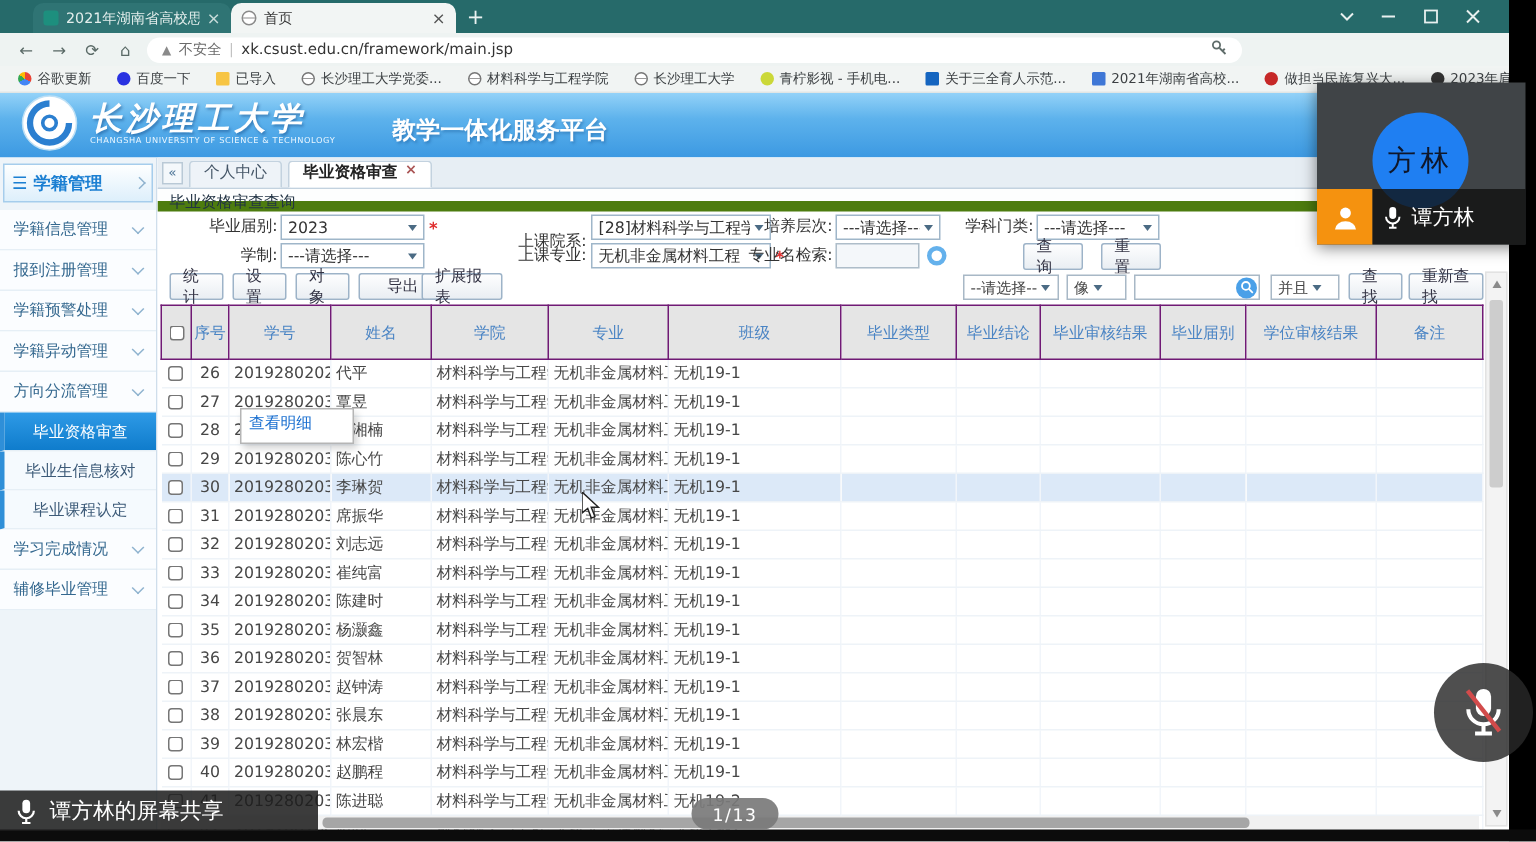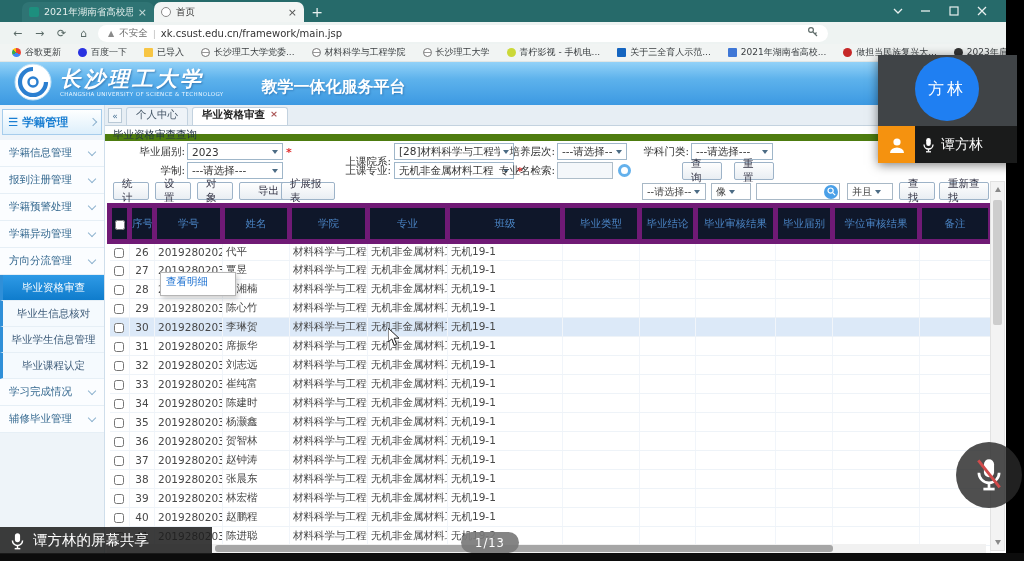--- a/index.html
+++ b/index.html
@@ -82,42 +82,42 @@
   .star{position:absolute;height:17px;line-height:19px;color:#e03030;font-weight:bold;font-size:11px}
   .blueic{position:absolute;width:13px;height:13px;border-radius:50%;border:3px solid #64b1ec;background:#fff}
   .fbtn,.tbtn{position:absolute;height:18px;padding:0 8px;border:1px solid #9db3c8;background:linear-gradient(#fefefe,#e9eef3);font-size:10.5px;color:#334;border-radius:2px;display:flex;align-items:center;justify-content:center;cursor:default}
 
   .minisel{position:absolute;height:17px;border:1px solid #a8b8c6;background:#fff;font-size:10px;color:#444;display:flex;align-items:center;padding:0 4px;gap:3px}
   .searchbox{position:absolute;height:17px;border:1px solid #a8b8c6;background:#fff;display:flex;align-items:center;justify-content:flex-end;padding-right:1px}
   .magc{width:14px;height:14px;border-radius:50%;background:#4aa0e8;display:flex;align-items:center;justify-content:center}
 
   .grid{position:absolute;top:98px;left:2px;width:881px}
   table{border-collapse:collapse;table-layout:fixed;width:881px}
-  th{height:36px;background:#0f172a;color:#4a84c4;font-size:10.5px;font-weight:normal;border:5px solid #701a75;overflow:hidden;white-space:nowrap}
+  th{height:36px;background:#e5e5e5;color:#4a84c4;font-size:10.5px;font-weight:normal;border:1px solid #701a75;overflow:hidden;white-space:nowrap}
   td{height:19px;font-size:10.5px;color:#474747;border-bottom:1px solid #eef3f8;border-right:1px solid #f1f5fa;padding:0 3px;white-space:nowrap;overflow:hidden;background:#fff}
   tr.hl td{background:#dce9f8}
   td.c,th.c{text-align:center}
   input[type=checkbox]{width:10px;height:10px;vertical-align:middle}
 
   .vscroll{position:absolute;right:1px;top:76px;bottom:2px;width:15px;background:#f3f3f3;border:1px solid #e2e2e2}
   .vthumb{position:absolute;left:2px;right:2px;top:18px;height:125px;background:#cdcdcd;border-radius:2px}
   .varr{position:absolute;left:4px;width:0;height:0;border-left:3.5px solid transparent;border-right:3.5px solid transparent}
   .varr.up{top:5px;border-bottom:5px solid #8a8a8a}
   .varr.dn{bottom:5px;border-top:5px solid #8a8a8a}
   .hscroll{position:absolute;left:2px;right:20px;bottom:0;height:9px;background:#f1f1f1}
   .hthumb{position:absolute;left:108px;width:618px;top:1px;bottom:1px;background:#a6a6a6;border-radius:3px}
 
   .tooltip{position:absolute;left:160px;top:272px;width:76px;height:24px;background:#fff;border:1px solid #b5b5b5;box-shadow:2px 3px 5px rgba(0,0,0,.18);font-size:10.5px;color:#1a6fd0;padding:2px 5px;z-index:6}
   .pagerpill{position:absolute;left:461px;top:532px;width:58px;height:21px;border-radius:11px;background:rgba(122,122,122,.92);color:#fff;font-size:11.5px;display:flex;align-items:center;justify-content:center;z-index:9;letter-spacing:1px}
 
   
   .rightstrip{position:absolute;left:1006px;top:0;width:18px;height:561px;background:#000;z-index:2}
   .bottomstrip{position:absolute;left:0;top:553px;width:1024px;height:8px;background:#0c0c0c;z-index:8}
   .floatpanel{position:absolute;left:878px;top:55px;width:139px;height:108px;background:#404447;z-index:10;box-shadow:0 2px 10px rgba(0,0,0,.5)}
-  .avatar{position:absolute;left:37px;top:2px;width:64px;height:64px;border-radius:50%;background:#1f7ff2;color:#ffffff;font-size:16px;display:flex;align-items:center;justify-content:center;letter-spacing:3px}
+  .avatar{position:absolute;left:37px;top:20px;width:64px;height:64px;border-radius:50%;background:#1f7ff2;color:#0f172a;font-size:19px;display:flex;align-items:center;justify-content:center;letter-spacing:3px}
   .prow{position:absolute;left:0;bottom:0;width:100%;height:37px;display:flex}
   .pbadge{width:37px;background:#f5920f;display:flex;align-items:center;justify-content:center;flex:none}
   .pname{flex:1;background:rgba(16,16,16,.78);display:flex;align-items:center;gap:6px;padding:0 7px;color:#fff;font-size:14px;white-space:nowrap}
   .sharebanner{position:absolute;left:0;top:527px;width:212px;height:27px;background:rgba(28,28,28,.86);display:flex;align-items:center;gap:8px;padding:0 10px;color:#fff;font-size:14.5px;z-index:9;white-space:nowrap}
   .micbtn{position:absolute;left:956px;top:442px;width:66px;height:66px;border-radius:50%;background:rgba(40,40,40,.82);z-index:11;display:flex;align-items:center;justify-content:center}
   .cursor{position:absolute;left:388px;top:328px;z-index:12}
 </style>
 </head>
 <body>
 
@@ -262,21 +262,20 @@
           <div class="side-item">
             <span>学籍异动管理</span>
             <span class="chev chev-down"></span>
           </div>
           <div class="side-item">
             <span>方向分流管理</span>
             <span class="chev chev-down"></span>
           </div>
           <div class="sub-item selected">毕业资格审查</div>
           <div class="sub-item">毕业生信息核对</div>
-          <div class="sub-item">毕业学生信息管理</div>
           <div class="sub-item">毕业课程认定</div>
           <div class="side-item">
             <span>学习完成情况</span>
             <span class="chev chev-down"></span>
           </div>
           <div class="side-item">
             <span>辅修毕业管理</span>
             <span class="chev chev-down"></span>
           </div>
         </div>

